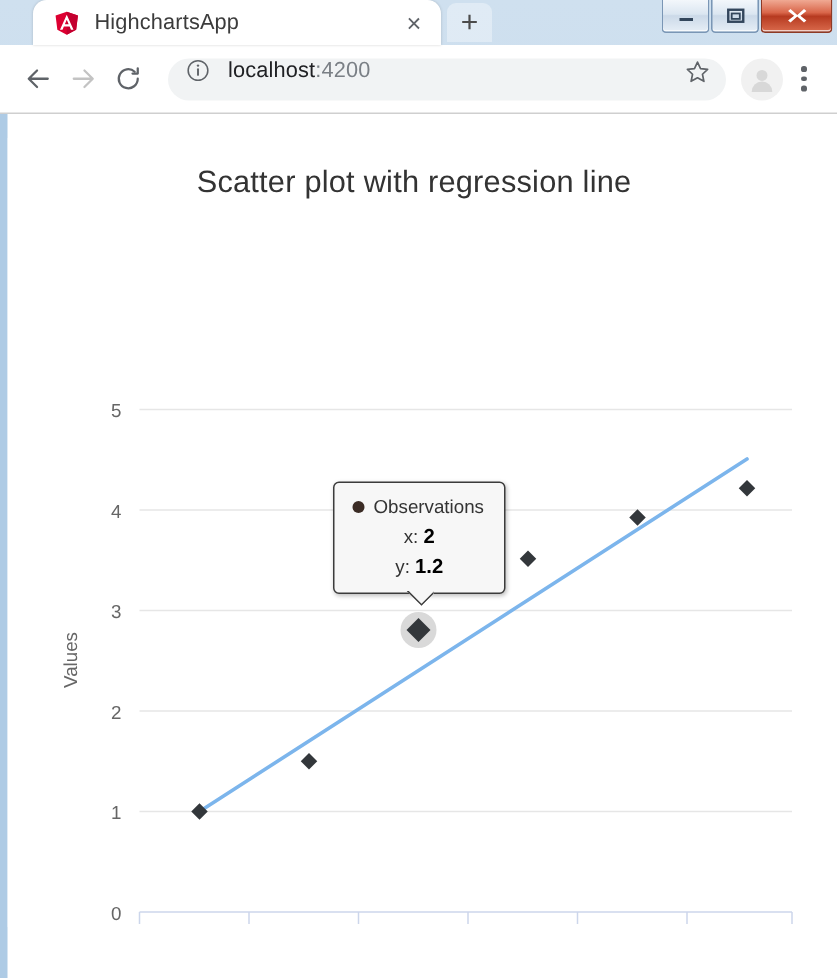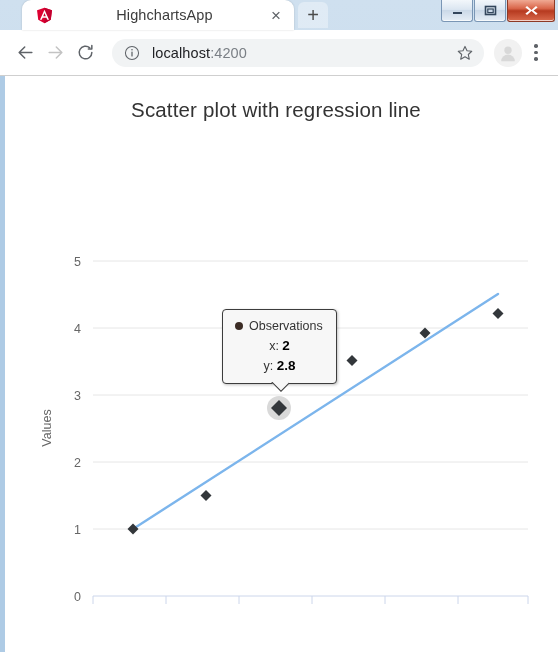--- a/index.html
+++ b/index.html
@@ -24,21 +24,20 @@
     flex-direction: column;
   }
 
   .titlebar {
     height: 30px;
     position: relative;
     flex: 0 0 auto;
     display: flex;
     align-items: flex-end;
     padding-left: 8px;
-    text-align: center;
   }
 
   .win-buttons {
     position: absolute;
     top: 0;
     right: 3px;
     display: flex;
     height: 22px;
   }
   .win-btn {
@@ -148,21 +147,21 @@
   }
   .nav-btn.disabled { color: #c3c3c3; }
 
   .omnibox {
     flex: 1 1 auto;
     height: 28px;
     margin: 0 6px 0 12px;
     background: #f1f3f4;
     border-radius: 14px;
     display: flex;
-    align-items: center;
+    align-items: flex-start;
     padding: 0 6px 0 12px;
     box-sizing: border-box;
   }
   .info-icon {
     flex: 0 0 auto;
     margin-right: 12px;
     color: #5f6368;
     display: flex;
     align-items: center;
   }
@@ -220,21 +219,21 @@
     background: #ffffff;
     position: relative;
     overflow: hidden;
     border-left: 5px solid #aecbe5;
   }
 
   
   .chart {
     position: absolute;
     left: 0;
-    top: 4px;
+    top: 16px;
     width: 542px;
     height: 526px;
     background: #ffffff;
   }
   .chart-title {
     position: absolute;
     left: 0;
     right: 0;
     top: 18px;
     text-align: center;
@@ -488,20 +487,20 @@
         <div class="tt-header">
           <span class="tt-bullet"></span>
           <span class="tt-series">Observations</span>
         </div>
         <div class="tt-row">
           <span>x:</span>
           <b>2</b>
         </div>
         <div class="tt-row">
           <span>y:</span>
-          <b>2.8</b>
+          <b>1.2</b>
         </div>
         <div class="tooltip-pointer"></div>
       </div>
 
     </div>
   </div>
 </div>
 
 </body></html>

